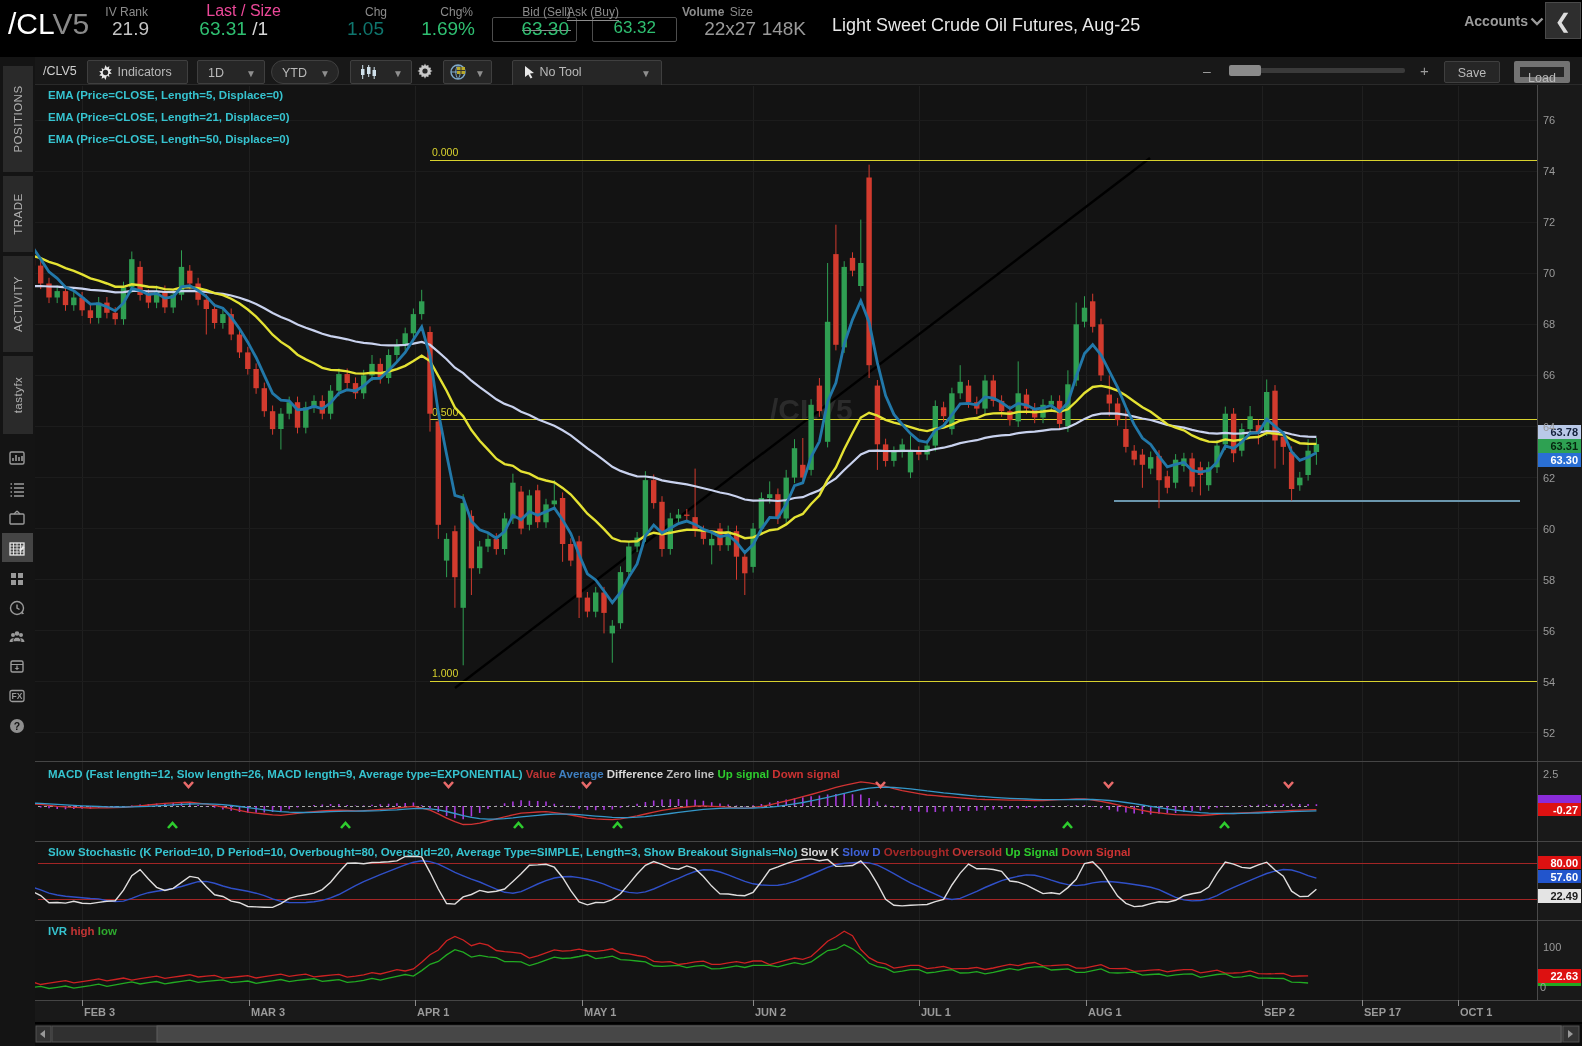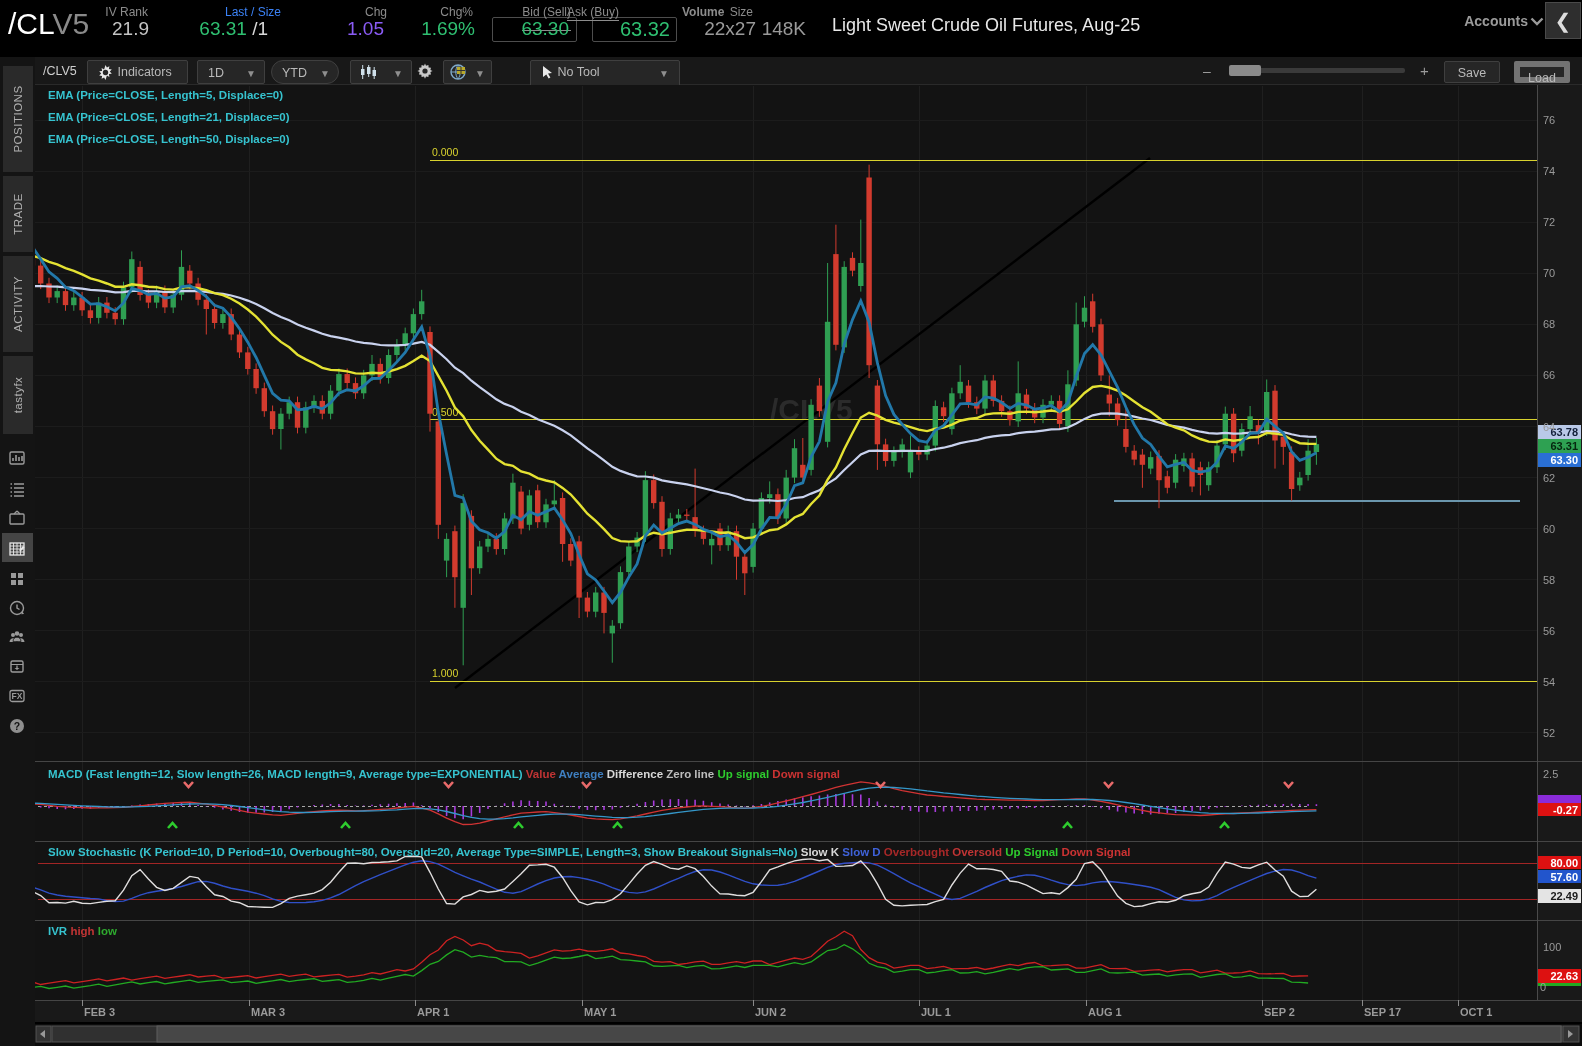--- a/index.html
+++ b/index.html
@@ -9,32 +9,32 @@
 .fib{font-size:10.5px;fill:#d8d22e;}
 .box{font-size:11px;font-weight:bold;}
 .dar{stroke:#e86a6a;stroke-width:2.6;fill:none;}
 .uar{stroke:#2ecc2e;stroke-width:2.6;fill:none;}
 </style></head>
 <body>
 <div style="position:absolute;left:0;top:0;width:1582px;height:57px;background:#000;">
 <div style="position:absolute;left:8px;top:7px;font-size:30px;color:#fff;">/CL<span style="color:#8a8a8a">V5</span></div>
 <div style="position:absolute;left:-12px;top:2px;width:160px;text-align:right;"><span style="font-size:12px;color:#8c8c8c;padding-bottom:1px;">IV Rank</span></div>
     <div style="position:absolute;left:-11px;top:18px;width:160px;text-align:right;font-size:19px;"><span style="color:#c4c4c4">21.9</span></div>
-<div style="position:absolute;left:121px;top:2px;width:160px;text-align:right;"><span style="font-size:12px;color:#3b82f6;padding-bottom:1px;">Last / Size</span></div>
+<div style="position:absolute;left:121px;top:2px;width:160px;text-align:right;"><span style="font-size:16px;color:#ec4899;padding-bottom:1px;">Last / Size</span></div>
     <div style="position:absolute;left:108px;top:18px;width:160px;text-align:right;font-size:19px;"><span style="color:#2fbf71">63.31</span><span style="color:#d8d8d8"> /1</span></div>
 <div style="position:absolute;left:227px;top:2px;width:160px;text-align:right;"><span style="font-size:12px;color:#8c8c8c;padding-bottom:1px;">Chg</span></div>
-    <div style="position:absolute;left:224px;top:18px;width:160px;text-align:right;font-size:19px;"><span style="color:#8b5cf6">1.05</span></div>
+    <div style="position:absolute;left:224px;top:18px;width:160px;text-align:right;font-size:19px;"><span style="color:#0f766e">1.05</span></div>
 <div style="position:absolute;left:313px;top:2px;width:160px;text-align:right;"><span style="font-size:12px;color:#8c8c8c;padding-bottom:1px;">Chg%</span></div>
     <div style="position:absolute;left:315px;top:18px;width:160px;text-align:right;font-size:19px;"><span style="color:#2fbf71">1.69%</span></div>
 <div style="position:absolute;left:492px;top:17px;width:85px;height:25px;border:1px solid #4d4d4d;border-radius:2px;"></div>
 <div style="position:absolute;left:592px;top:17px;width:85px;height:25px;border:1px solid #4d4d4d;border-radius:2px;"></div>
 <div style="position:absolute;left:411px;top:2px;width:160px;text-align:right;"><span style="font-size:12px;color:#8c8c8c;border-bottom:1px solid #8c8c8c;padding-bottom:11px;">Bid (Sell)</span></div>
     <div style="position:absolute;left:409px;top:18px;width:160px;text-align:right;font-size:19px;"><span style="color:#2fbf71">63.30</span></div>
 <div style="position:absolute;left:513px;top:2px;width:160px;text-align:center;"><span style="font-size:12px;color:#8c8c8c;border-bottom:1px solid #8c8c8c;padding-bottom:1px;">Ask (Buy)</span></div>
-    <div style="position:absolute;left:510px;top:18px;width:160px;text-align:right;font-size:20px;"><span style="color:#2fbf71">63.32</span></div>
+    <div style="position:absolute;left:496px;top:18px;width:160px;text-align:right;font-size:17px;"><span style="color:#2fbf71">63.32</span></div>
 <div style="position:absolute;left:593px;top:2px;width:160px;text-align:right;"><span style="font-size:12px;color:#8c8c8c;padding-bottom:1px;">Size</span></div>
     <div style="position:absolute;left:596px;top:18px;width:160px;text-align:right;font-size:19px;"><span style="color:#9a9a9a">22x27</span></div>
 <div style="position:absolute;left:682px;top:2px;width:160px;text-align:left;font-weight:bold;"><span style="font-size:12px;color:#8c8c8c;padding-bottom:1px;">Volume</span></div>
     <div style="position:absolute;left:646px;top:18px;width:160px;text-align:right;font-size:19px;"><span style="color:#9a9a9a">148K</span></div>
 <div style="position:absolute;left:832px;top:15px;font-size:18px;color:#e8e8e8;">Light Sweet Crude Oil Futures, Aug-25</div>
 <div style="position:absolute;left:1388px;top:13px;width:140px;text-align:right;font-size:14px;color:#9a9a9a;font-weight:bold;white-space:nowrap;">Accounts</div>
 <svg width="14" height="9" viewBox="0 0 14 9" style="position:absolute;left:1530px;top:17px">
       <path d="M1.5 1.5L7 7l5.5-5.5" stroke="#9a9a9a" stroke-width="2.4" fill="none"></path>
     </svg>
 <div style="position:absolute;left:1545px;top:2px;width:36px;height:37px;background:#2e2e2e;border:1px solid #4a4a4a;color:#ddd;font-size:20px;text-align:center;line-height:36px;">❮</div>
@@ -60,21 +60,21 @@
 <div style="position:absolute;left:416px;top:5px;width:24px;height:22px;"><svg width="18" height="18" viewBox="0 0 18 18" style="vertical-align:-4px">
         <path d="M9 1.5l1 2.2 2.4-.6.2 2.4 2.4.2-.6 2.4 2.2 1-2.2 1 .6 2.4-2.4.2-.2 2.4-2.4-.6-1 2.2-1-2.2-2.4.6-.2-2.4-2.4-.2.6-2.4-2.2-1 2.2-1-.6-2.4 2.4-.2.2-2.4 2.4.6z" fill="#c9c9c9"></path>
         <circle cx="9" cy="9" r="2.6" fill="#262626"></circle>
       </svg></div>
 <div style="position:absolute;left:443px;top:3px;width:49px;height:24px;background:#262626;border:1px solid #3f3f3f;border-radius:2px;color:#b9b9b9;font-size:12.5px;line-height:24px;"><span style="padding-left:5px"><svg width="18" height="18" viewBox="0 0 18 18" style="vertical-align:-4px">
           <circle cx="9" cy="9" r="7" fill="none" stroke="#7fa9c9" stroke-width="1.4"></circle>
           <path d="M2 9h14M9 2c-3 4-3 10 0 14M9 2c3 4 3 10 0 14" stroke="#7fa9c9" fill="none"></path>
           <rect x="8" y="4" width="8" height="7" fill="#b9a92a"></rect>
           <path d="M8 7.5h8M12 4v7" stroke="#333"></path>
         </svg></span><span style="float:right;padding-right:6px"><span style="color:#8f8f8f;font-size:10px;">▼</span></span></div>
-<div style="position:absolute;left:530px;top:3px;width:150px;height:36px;background:#262626;border:1px solid #3f3f3f;border-radius:2px;color:#b9b9b9;font-size:12.5px;line-height:24px;"><span style="padding-left:10px"><svg width="13" height="14" viewBox="0 0 13 14" style="vertical-align:-2px">
+<div style="position:absolute;left:512px;top:3px;width:150px;height:36px;background:#262626;border:1px solid #3f3f3f;border-radius:2px;color:#b9b9b9;font-size:12.5px;line-height:24px;"><span style="padding-left:10px"><svg width="13" height="14" viewBox="0 0 13 14" style="vertical-align:-2px">
           <path d="M2 1l9 7-4 .6 2.4 4-1.8 1-2.3-4L2 12z" fill="#e8e8e8"></path>
         </svg> <span style="position:relative;top:-1px">No Tool</span></span><span style="float:right;padding-right:10px"><span style="color:#8f8f8f;font-size:10px;">▼</span></span></div>
 <div style="position:absolute;left:1203px;top:6px;color:#9a9a9a;font-size:14px;">–</div>
 <div style="position:absolute;left:1229px;top:11px;width:176px;height:5px;background:#3a3a3a;border-radius:2px;"></div>
 <div style="position:absolute;left:1229px;top:8px;width:32px;height:11px;background:#8a8a8a;border-radius:2px;"></div>
 <div style="position:absolute;left:1420px;top:5px;color:#9a9a9a;font-size:15px;">+</div>
 <div style="position:absolute;left:1444px;top:4px;width:56px;height:22px;background:#262626;border:1px solid #3f3f3f;border-radius:2px;color:#b9b9b9;font-size:12.5px;line-height:22px;">
       <div style="text-align:center">Save</div>
     </div>
 <div style="position:absolute;left:1514px;top:4px;width:56px;height:22px;background:#262626;border:6px solid #737373;border-radius:2px;color:#b9b9b9;font-size:12.5px;line-height:22px;">

